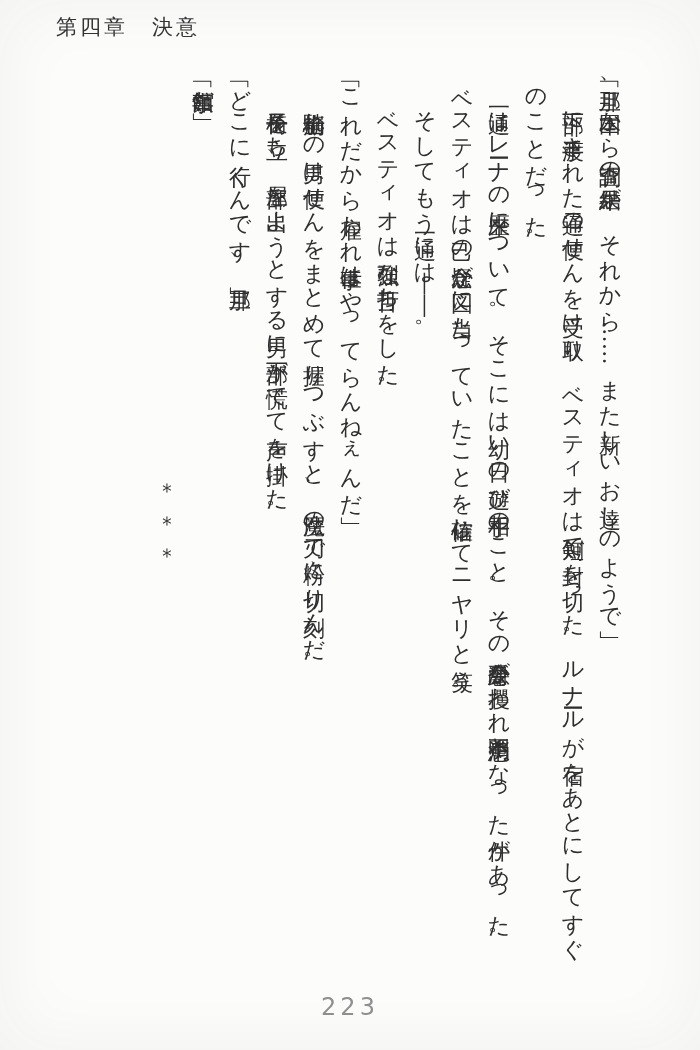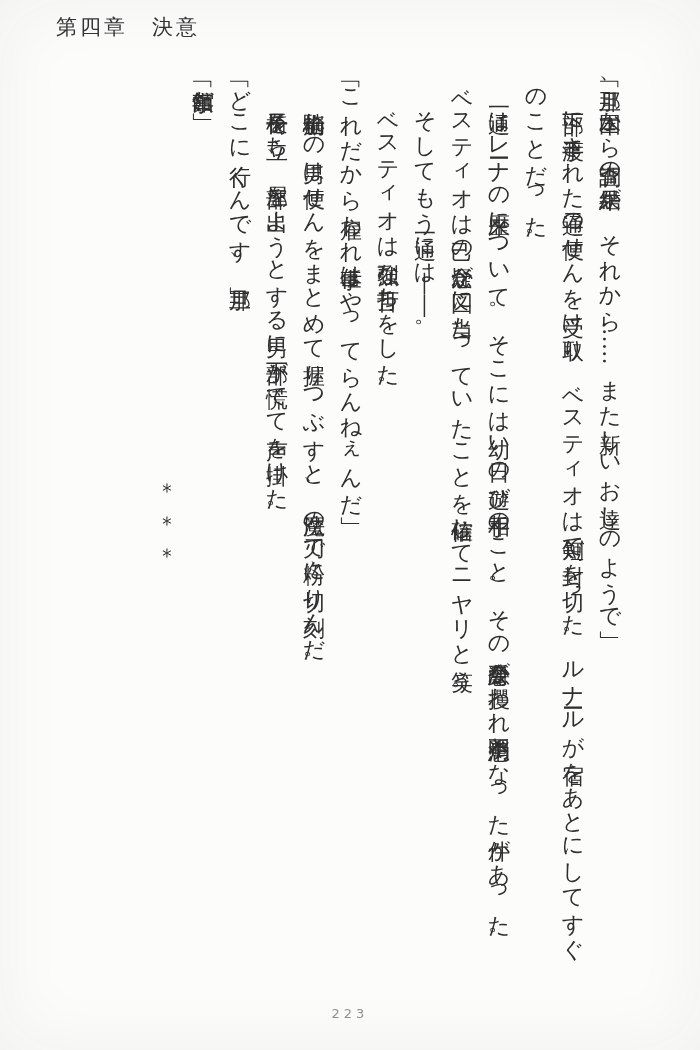--- a/index.html
+++ b/index.html
@@ -63,21 +63,21 @@
     color: #3a3a3a;
   }
 
   .page-number {
     position: absolute;
     bottom: 29px;
     left: 0;
     right: 0;
     text-align: center;
     font-family: "DejaVu Sans", "Liberation Sans", sans-serif;
-    font-size: 13px;
+    font-size: 24px;
     letter-spacing: 4px;
     color: #8f8f8f;
   }
 </style>
 </head>
 <body>
 
 <div class="page">
 
   <div class="chapter-header">第四章　決意</div>

